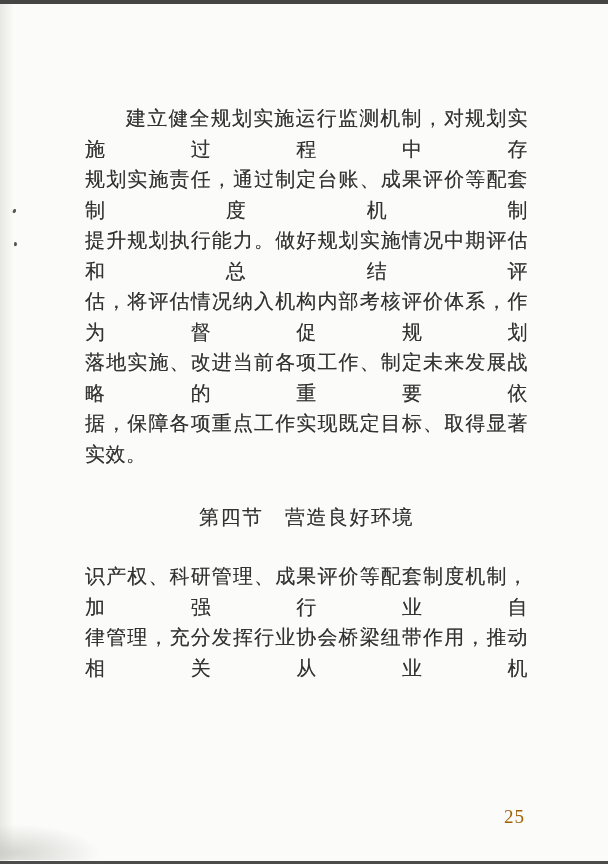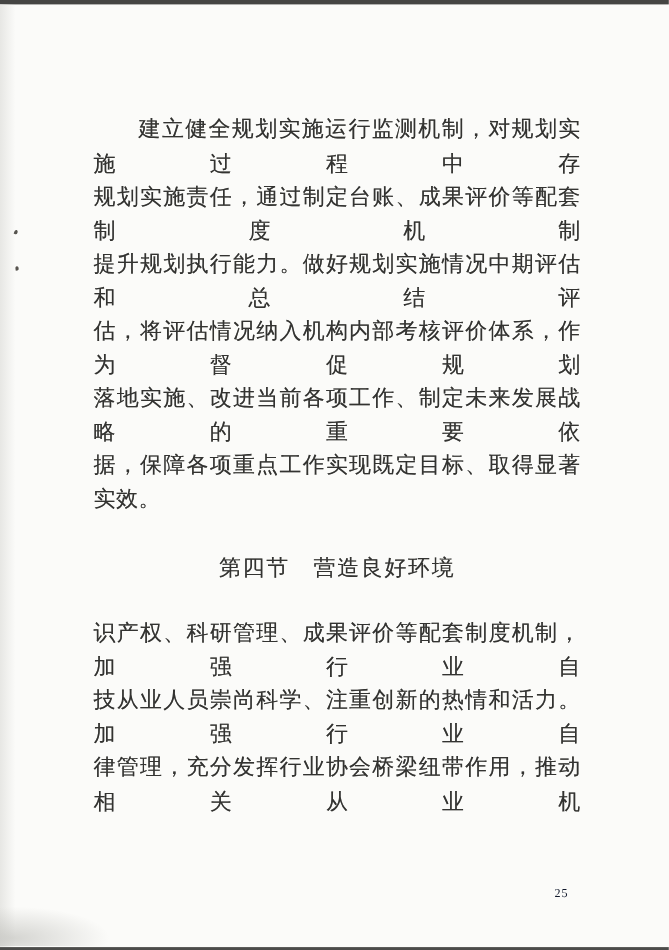--- a/index.html
+++ b/index.html
@@ -83,23 +83,23 @@
     letter-spacing: 1.5px;
     white-space: pre-wrap;
     text-shadow: 0 0 0.5px rgba(40,40,38,0.5);
   }
   .heading-4 { margin-top: 32px; margin-bottom: 28px; }
 
   .page-number {
     position: absolute;
     left: 504px;
     top: 806px;
-    font-size: 11px;
+    font-size: 19px;
     letter-spacing: 1px;
-    color: #0f172a;
+    color: #a16207;
   }
 </style>
 </head>
 <body>
 
 <div class="page">
 
   <div class="scan-edge-top"></div>
   <div class="scan-left-band"></div>
   <div class="speck speck-1"></div>
@@ -113,21 +113,20 @@
       <div class="line">提升规划执行能力。做好规划实施情况中期评估和总结评</div>
       <div class="line">估，将评估情况纳入机构内部考核评价体系，作为督促规划</div>
       <div class="line">落地实施、改进当前各项工作、制定未来发展战略的重要依</div>
       <div class="line plain">据，保障各项重点工作实现既定目标、取得显著实效。</div>
     </div>
 
     <h2 class="heading heading-4">第四节　营造良好环境</h2>
 
     <div class="para">
       <div class="line">识产权、科研管理、成果评价等配套制度机制，加强行业自</div>
-      <div class="line">技从业人员崇尚科学、注重创新的热情和活力。加强行业自</div>
       <div class="line">律管理，充分发挥行业协会桥梁纽带作用，推动相关从业机</div>
 
     </div>
 
   </div>
 
   <div class="page-number">25</div>
 
   <div class="scan-smudge"></div>
   <div class="scan-edge-bottom"></div>

